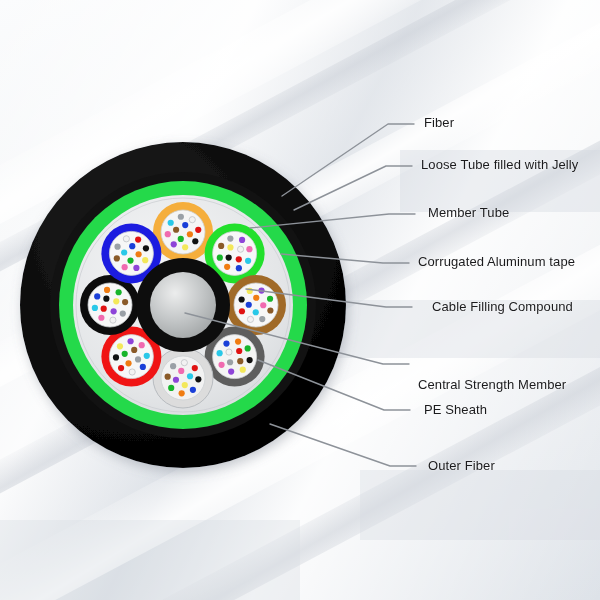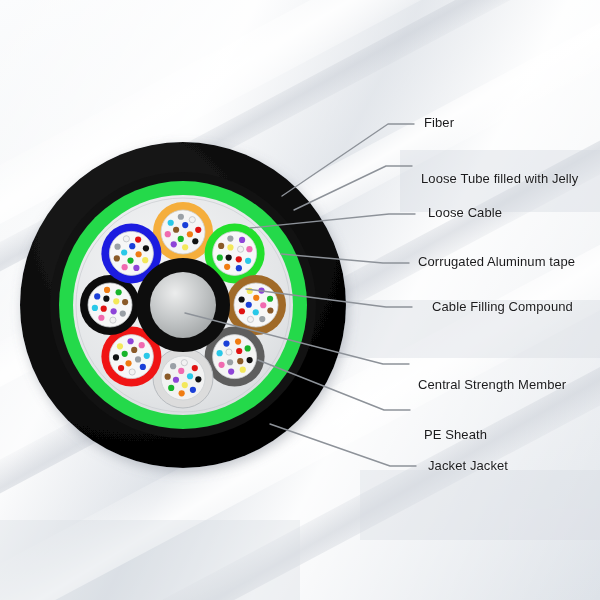--- a/index.html
+++ b/index.html
@@ -235,21 +235,21 @@
         <path d="M 281 254 L 383 263 L 409 263" fill="none" stroke="#8d9299" stroke-width="1.4" stroke-linecap="round" stroke-linejoin="round"></path>
         <path d="M 246 289 L 386 307 L 412 307" fill="none" stroke="#8d9299" stroke-width="1.4" stroke-linecap="round" stroke-linejoin="round"></path>
         <path d="M 185 313 L 383 364 L 409 364" fill="none" stroke="#8d9299" stroke-width="1.4" stroke-linecap="round" stroke-linejoin="round"></path>
         <path d="M 258 360 L 384 410 L 410 410" fill="none" stroke="#8d9299" stroke-width="1.4" stroke-linecap="round" stroke-linejoin="round"></path>
         <path d="M 270 424 L 390 466 L 416 466" fill="none" stroke="#8d9299" stroke-width="1.4" stroke-linecap="round" stroke-linejoin="round"></path>
       </g>
   </svg>
 
   <div id="label-layer">
       <div class="lbl" style="left: 424px; top: 115px;">Fiber</div>
-      <div class="lbl" style="left: 421px; top: 171px;">Loose Tube filled with Jelly</div>
-      <div class="lbl" style="left: 428px; top: 205px;">Loose Cable</div>
+      <div class="lbl" style="left: 421px; top: 157px;">Loose Tube filled with Jelly</div>
+      <div class="lbl" style="left: 428px; top: 205px;">Member Tube</div>
       <div class="lbl" style="left: 418px; top: 254px; text-align: right;">Corrugated Aluminum tape</div>
       <div class="lbl" style="left: 432px; top: 299px;">Cable Filling Compound</div>
       <div class="lbl" style="left: 418px; top: 356px; margin-top: 21px;">Central Strength Member</div>
-      <div class="lbl" style="left: 424px; top: 402px; margin-top: 25px;">PE Sheath</div>
-      <div class="lbl" style="left: 428px; top: 458px;">Jacket Jacket</div>
+      <div class="lbl" style="left: 424px; top: 402px;">PE Sheath</div>
+      <div class="lbl" style="left: 428px; top: 458px;">Outer Fiber</div>
     </div>
 </div>
 
 </body></html>

